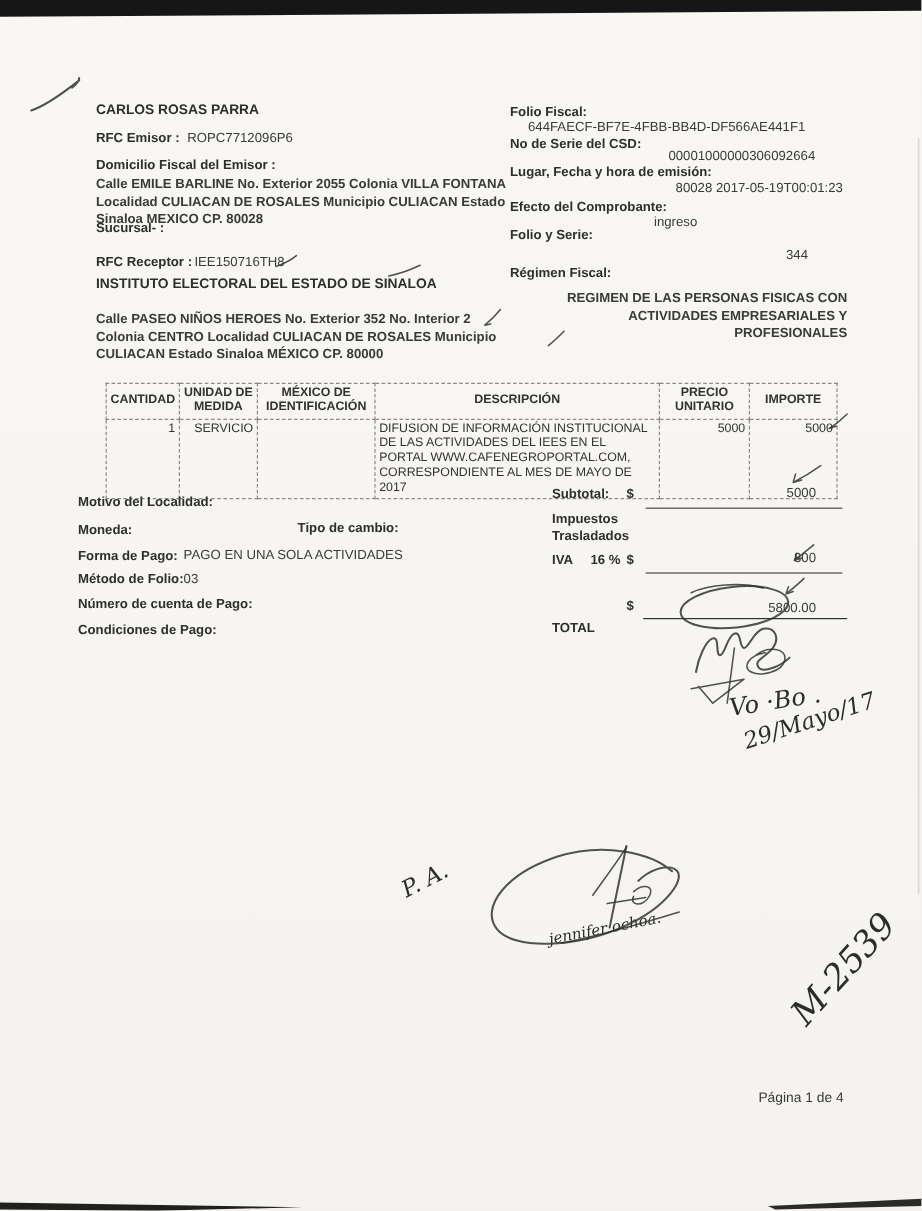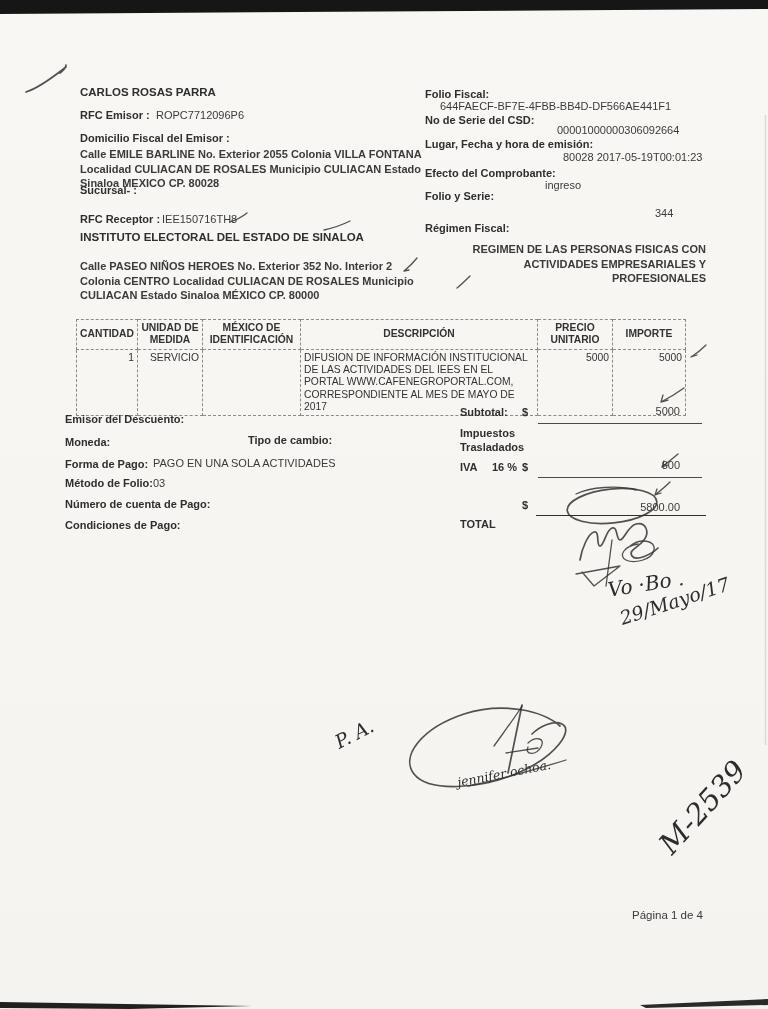--- a/index.html
+++ b/index.html
@@ -7,21 +7,21 @@
        font-family:"Liberation Sans", sans-serif;color:#2e2e2e;}
   .page{position:absolute;inset:0;background:linear-gradient(180deg,#f8f7f4 0%,#f6f5f1 60%,#f4f3ef 100%);}
   .abs{position:absolute;}
   .b{font-weight:bold;}
   .t10{font-size:10.5px;} .t11{font-size:11px;} .t12{font-size:11.5px;}
   .val{font-weight:normal;color:#3a3a3a;}
   .wrap{line-height:1.32;font-weight:bold;}
   .ctr{text-align:right;}
   .rt{text-align:right;}
   .pre{white-space:pre-line;}
-  table.items{border-collapse:collapse;table-layout:fixed;}
+  table.items{border-collapse:collapse;table-layout:fixed;margin-left:12px;}
   table.items td,table.items th{border:1px dashed #8d8b87;font-size:10.3px;vertical-align:top;
        padding:2px 3px;color:#323232;}
   table.items th{font-weight:bold;text-align:center;vertical-align:middle;line-height:1.2;}
   .uline{position:absolute;border-bottom:1px solid #4a4a48;}
   .uline.thick{border-bottom:1.7px solid #2e2e2c;}
   .hand{position:absolute;font-family:"DejaVu Serif", serif;font-style:italic;color:#2c2c2c;
         white-space:nowrap;transform-origin:left top;}
   svg.overlay{position:absolute;left:0;top:0;pointer-events:none;}
   .ink{fill:none;stroke:#343434;stroke-width:1.7;stroke-linecap:round;stroke-linejoin:round;opacity:.85;}
   .ink.thin{stroke-width:1.3;}
@@ -87,21 +87,21 @@
       <td class="ctr">1</td>
       <td class="ctr">SERVICIO</td>
       <td></td>
       <td style="line-height:1.2">DIFUSION DE INFORMACIÓN INSTITUCIONAL DE LAS ACTIVIDADES DEL IEES EN EL PORTAL WWW.CAFENEGROPORTAL.COM, CORRESPONDIENTE AL MES DE MAYO DE 2017</td>
       <td class="rt">5000</td>
       <td class="rt">5000</td>
     </tr>
   </tbody>
     </table>
 
-  <div class="abs b t11" style="left:65px;top:413px">Emisor del Descuento:</div>
+  <div class="abs b t11" style="left:65px;top:413px">Motivo del Localidad:</div>
   <div class="abs b t11" style="left:65px;top:436px">Moneda:</div>
   <div class="abs b t11" style="left:248px;top:434px">Tipo de cambio:</div>
   <span class="abs b t11" style="left:65px;top:458px">Forma de Pago:</span>
   <span class="abs t11 val" style="left:153px;top:457px">PAGO EN UNA SOLA ACTIVIDADES</span>
   <span class="abs b t11" style="left:65px;top:477px">Método de Folio:</span>
   <span class="abs t11 val" style="left:153px;top:477px">03</span>
   <div class="abs b t11" style="left:65px;top:498px">Número de cuenta de Pago:</div>
   <div class="abs b t11" style="left:65px;top:519px">Condiciones de Pago:</div>
 
   <span class="abs b t11" style="left:460px;top:406px">Subtotal:</span>

